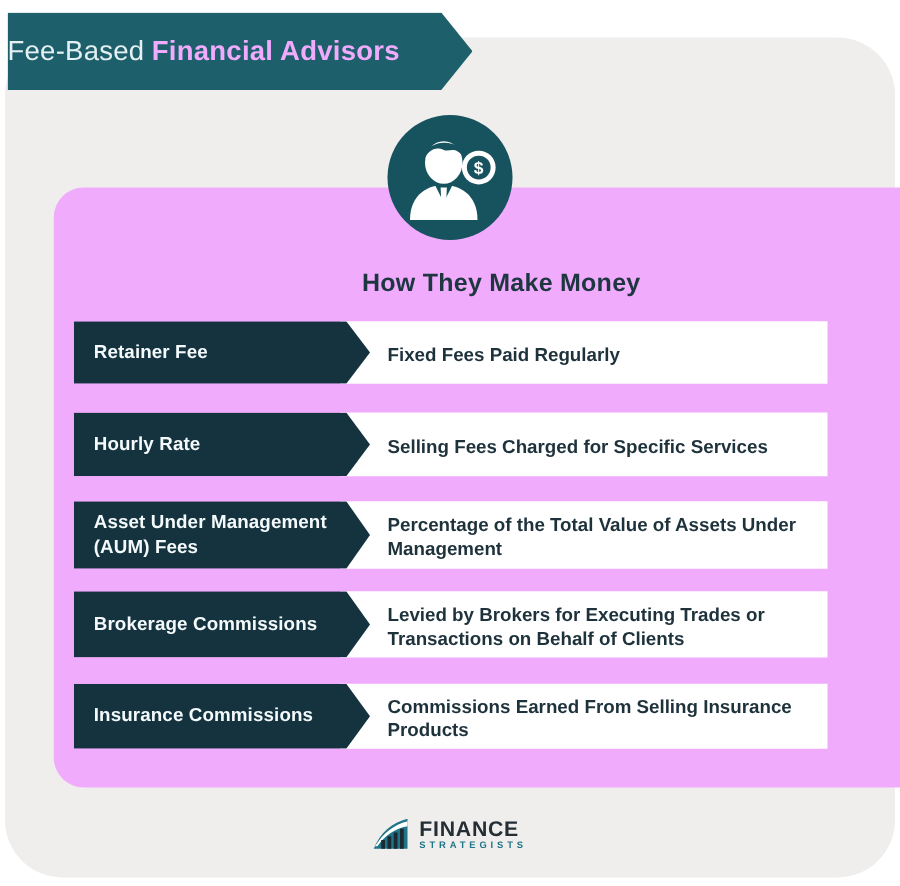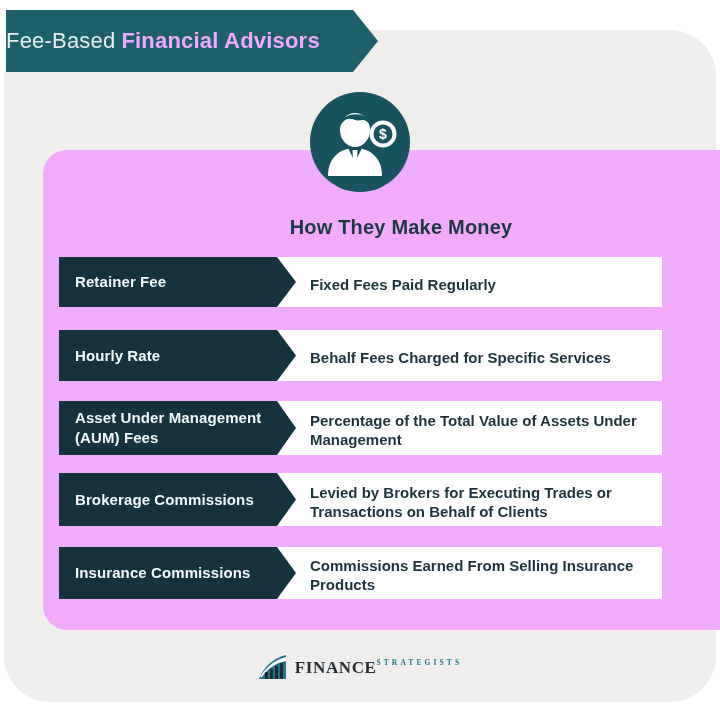--- a/index.html
+++ b/index.html
@@ -39,21 +39,21 @@
   .row .label { font-size:15px; font-weight:700; color:#f4fafb; line-height:20px; letter-spacing:.1px; }
 
   .r1 { top:107px; height:50px; }
   .r2 { top:180px; height:51px; }
   .r3 { top:251px; height:54px; }
   .r4 { top:323px; height:53px; }
   .r5 { top:397px; height:52px; }
 
   .footer-logo { position:absolute; left:0; right:0; top:652px; display:flex;
                  align-items:center; justify-content:center; gap:7px; z-index:4; }
-  .logo-text { display:flex; flex-direction:row; line-height:1;font-family:Liberation Serif, serif; }
+  .logo-text { display:flex; flex-direction:column; line-height:1; }
   .logo-line1 { font-size:17px; font-weight:800; color:#242e35; letter-spacing:.6px; }
   .logo-line2 { font-size:7.5px; font-weight:700; color:#1f7487; letter-spacing:3.1px; margin-top:0; }
 </style>
 </head>
 <body>
 
 <div class="page">
 
   <div class="gray-panel"></div>
 
@@ -88,21 +88,21 @@
       <div class="whitebox">
         <span class="desc">Fixed Fees Paid Regularly</span>
       </div>
       <div class="arrow">
         <span class="label">Retainer Fee</span>
       </div>
     </div>
 
     <div class="row r2">
       <div class="whitebox">
-        <span class="desc">Behalf Fees Charged for Specific Services</span>
+        <span class="desc">Selling Fees Charged for Specific Services</span>
       </div>
       <div class="arrow">
         <span class="label">Hourly Rate</span>
       </div>
     </div>
 
     <div class="row r3">
       <div class="whitebox">
         <span class="desc">Percentage of the Total Value of Assets Under Management</span>
       </div>

